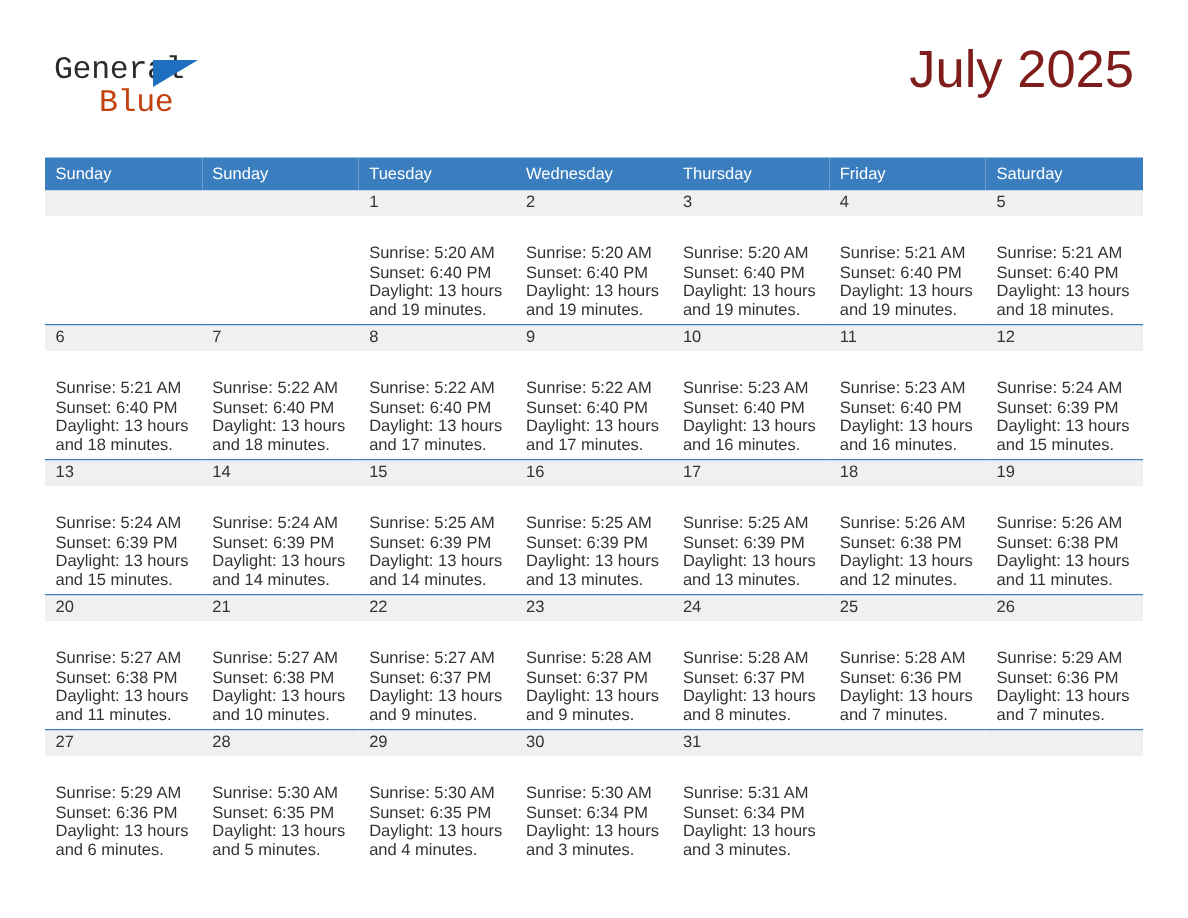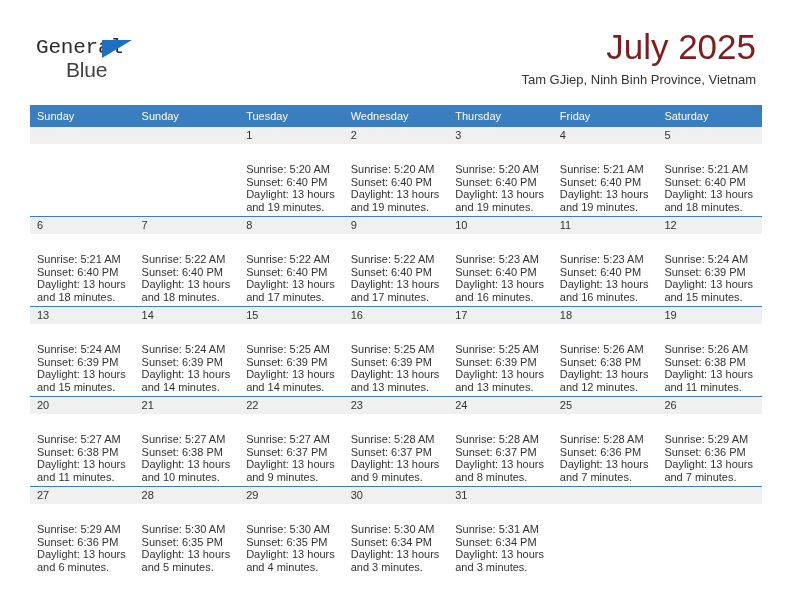--- a/index.html
+++ b/index.html
@@ -51,23 +51,23 @@
     width: 0;
     height: 0;
     border-left: 30px solid #1f6fc0;
     border-bottom: 18px solid transparent;
   }
   .brand-blue {
     position: absolute;
     left: 30px;
     top: 22px;
     font-size: 21px;
-    color: #404040;
+    color: #c2410c;
     letter-spacing: -0.2px;
-    font-family: Liberation Sans, sans-serif;
+    font-family: Liberation Mono, monospace;
     font-weight: 400;
   }
   .title-block {
     position: absolute;
     right: 0;
     top: 0;
     text-align: right;
   }
   .cal-title {
     font-size: 35px;
@@ -148,21 +148,20 @@
   <div class="header">
 
     <div class="brand">
       <span class="brand-general">General</span>
       <span class="brand-tri"></span>
       <span class="brand-blue">Blue</span>
     </div>
 
     <div class="title-block">
       <div class="cal-title">July 2025</div>
-      <div class="cal-subtitle">Tam GJiep, Ninh Binh Province, Vietnam</div>
     </div>
 
   </div>
 
   <table class="cal">
     <thead>
       <tr>
         <th>Sunday</th>
         <th>Sunday</th>
         <th>Tuesday</th>

